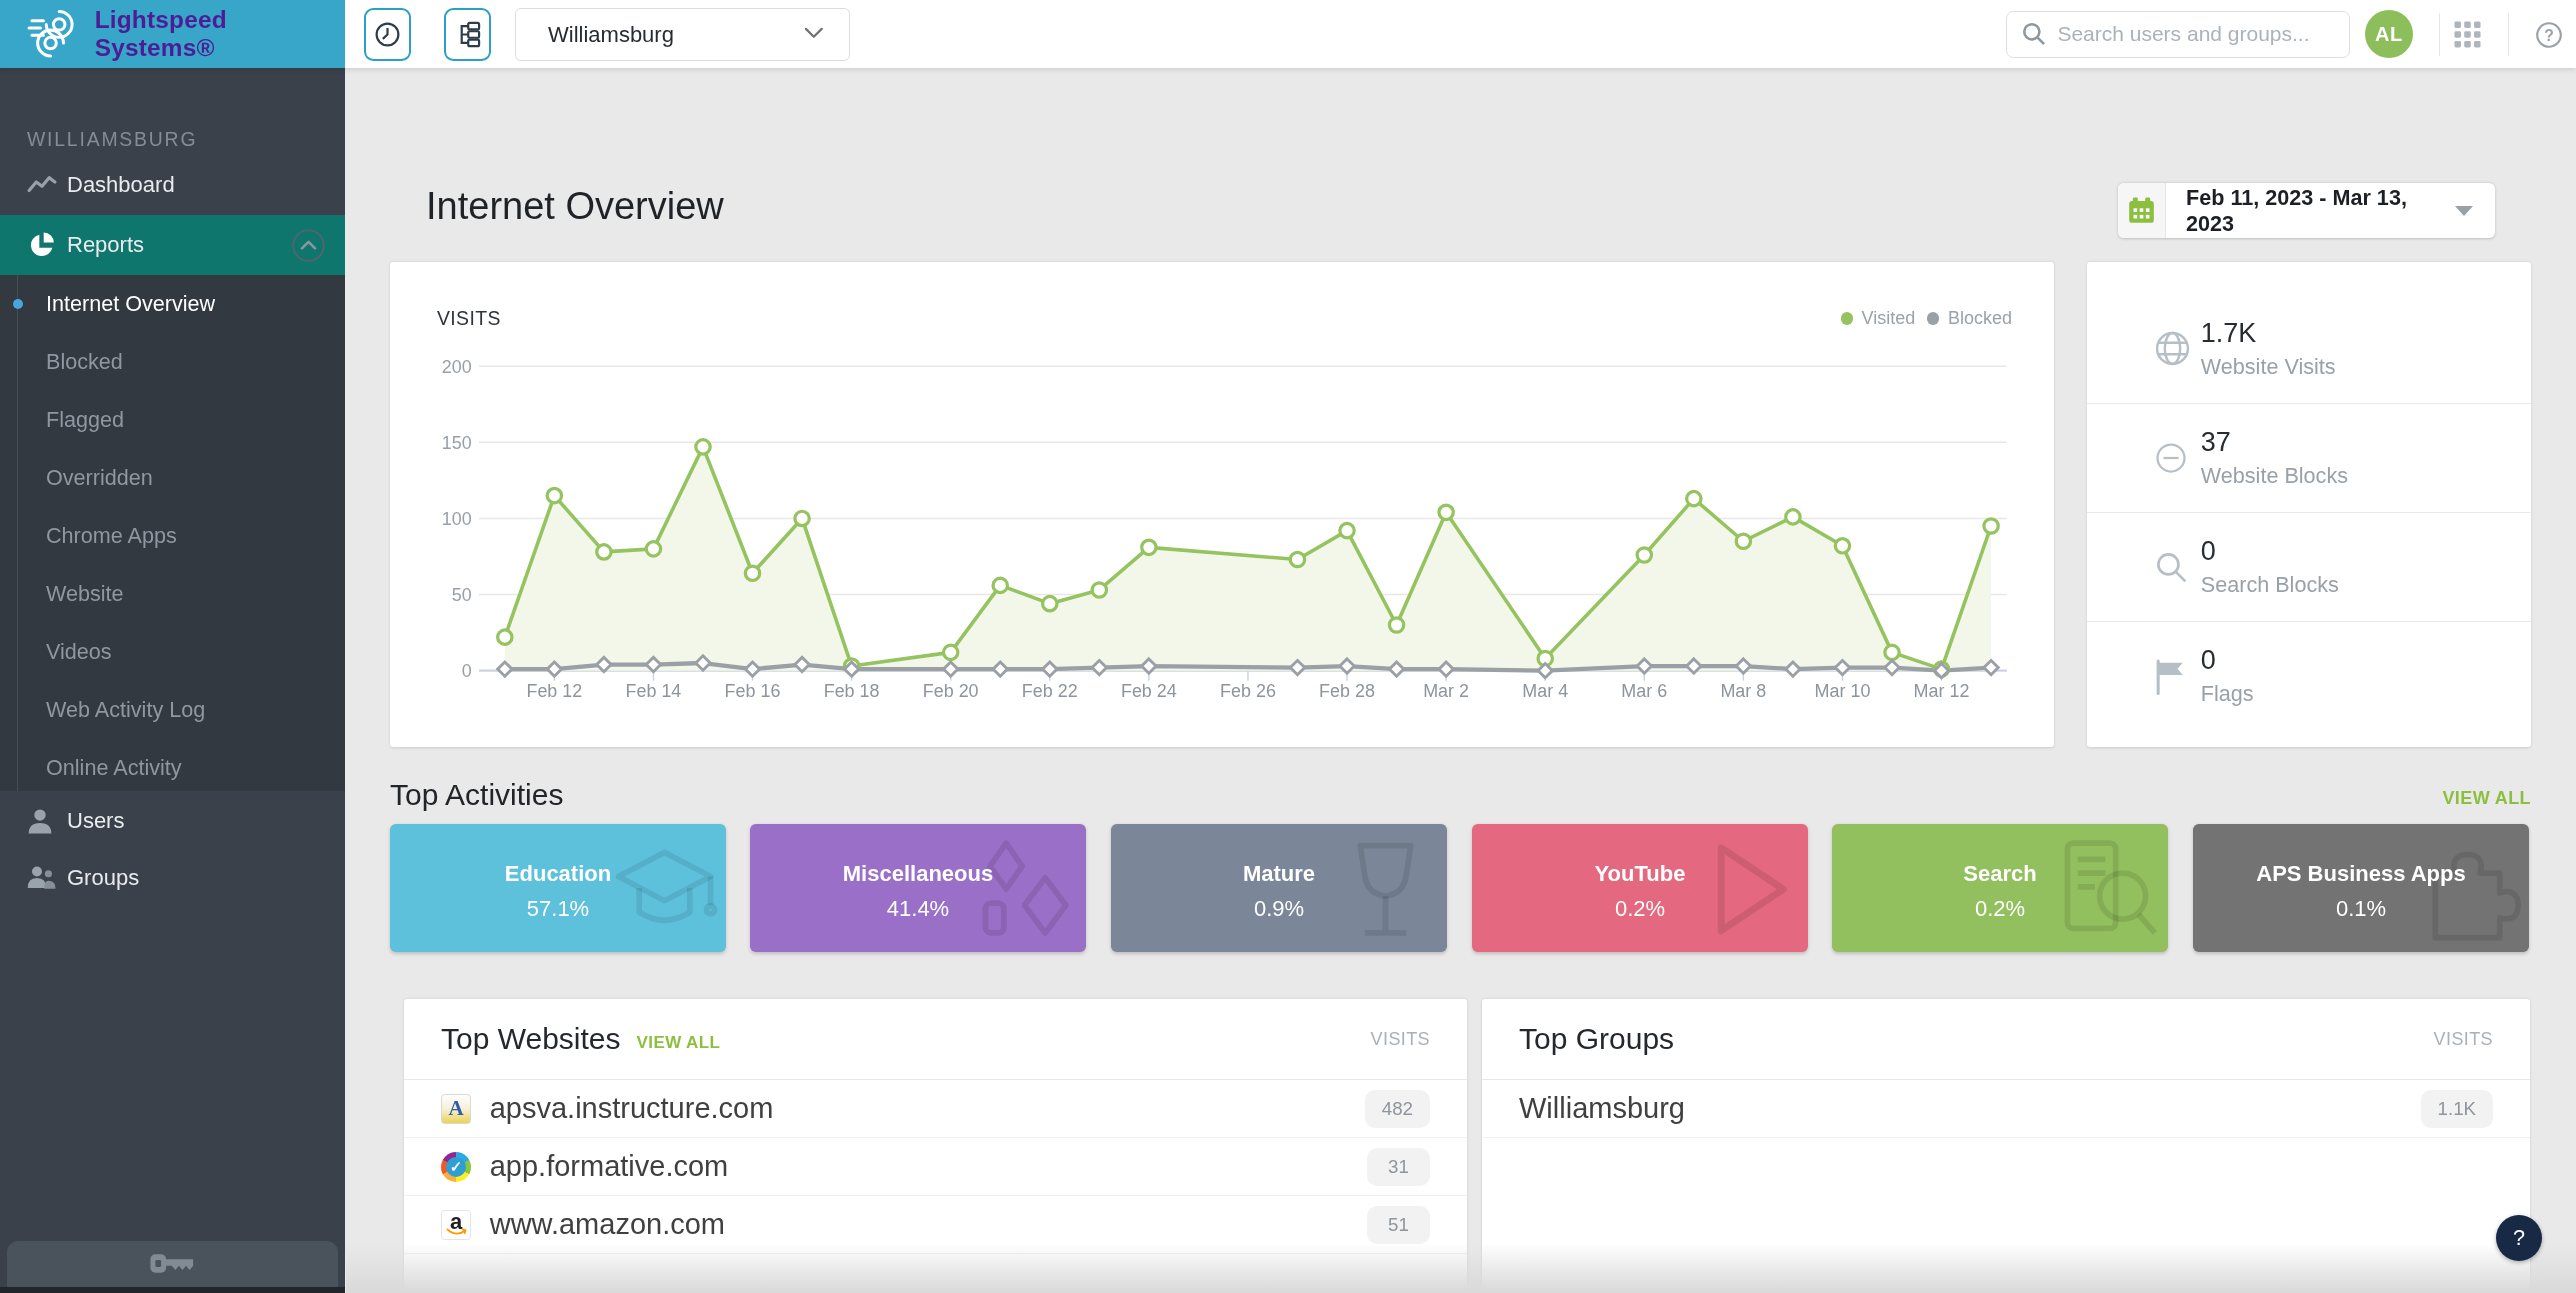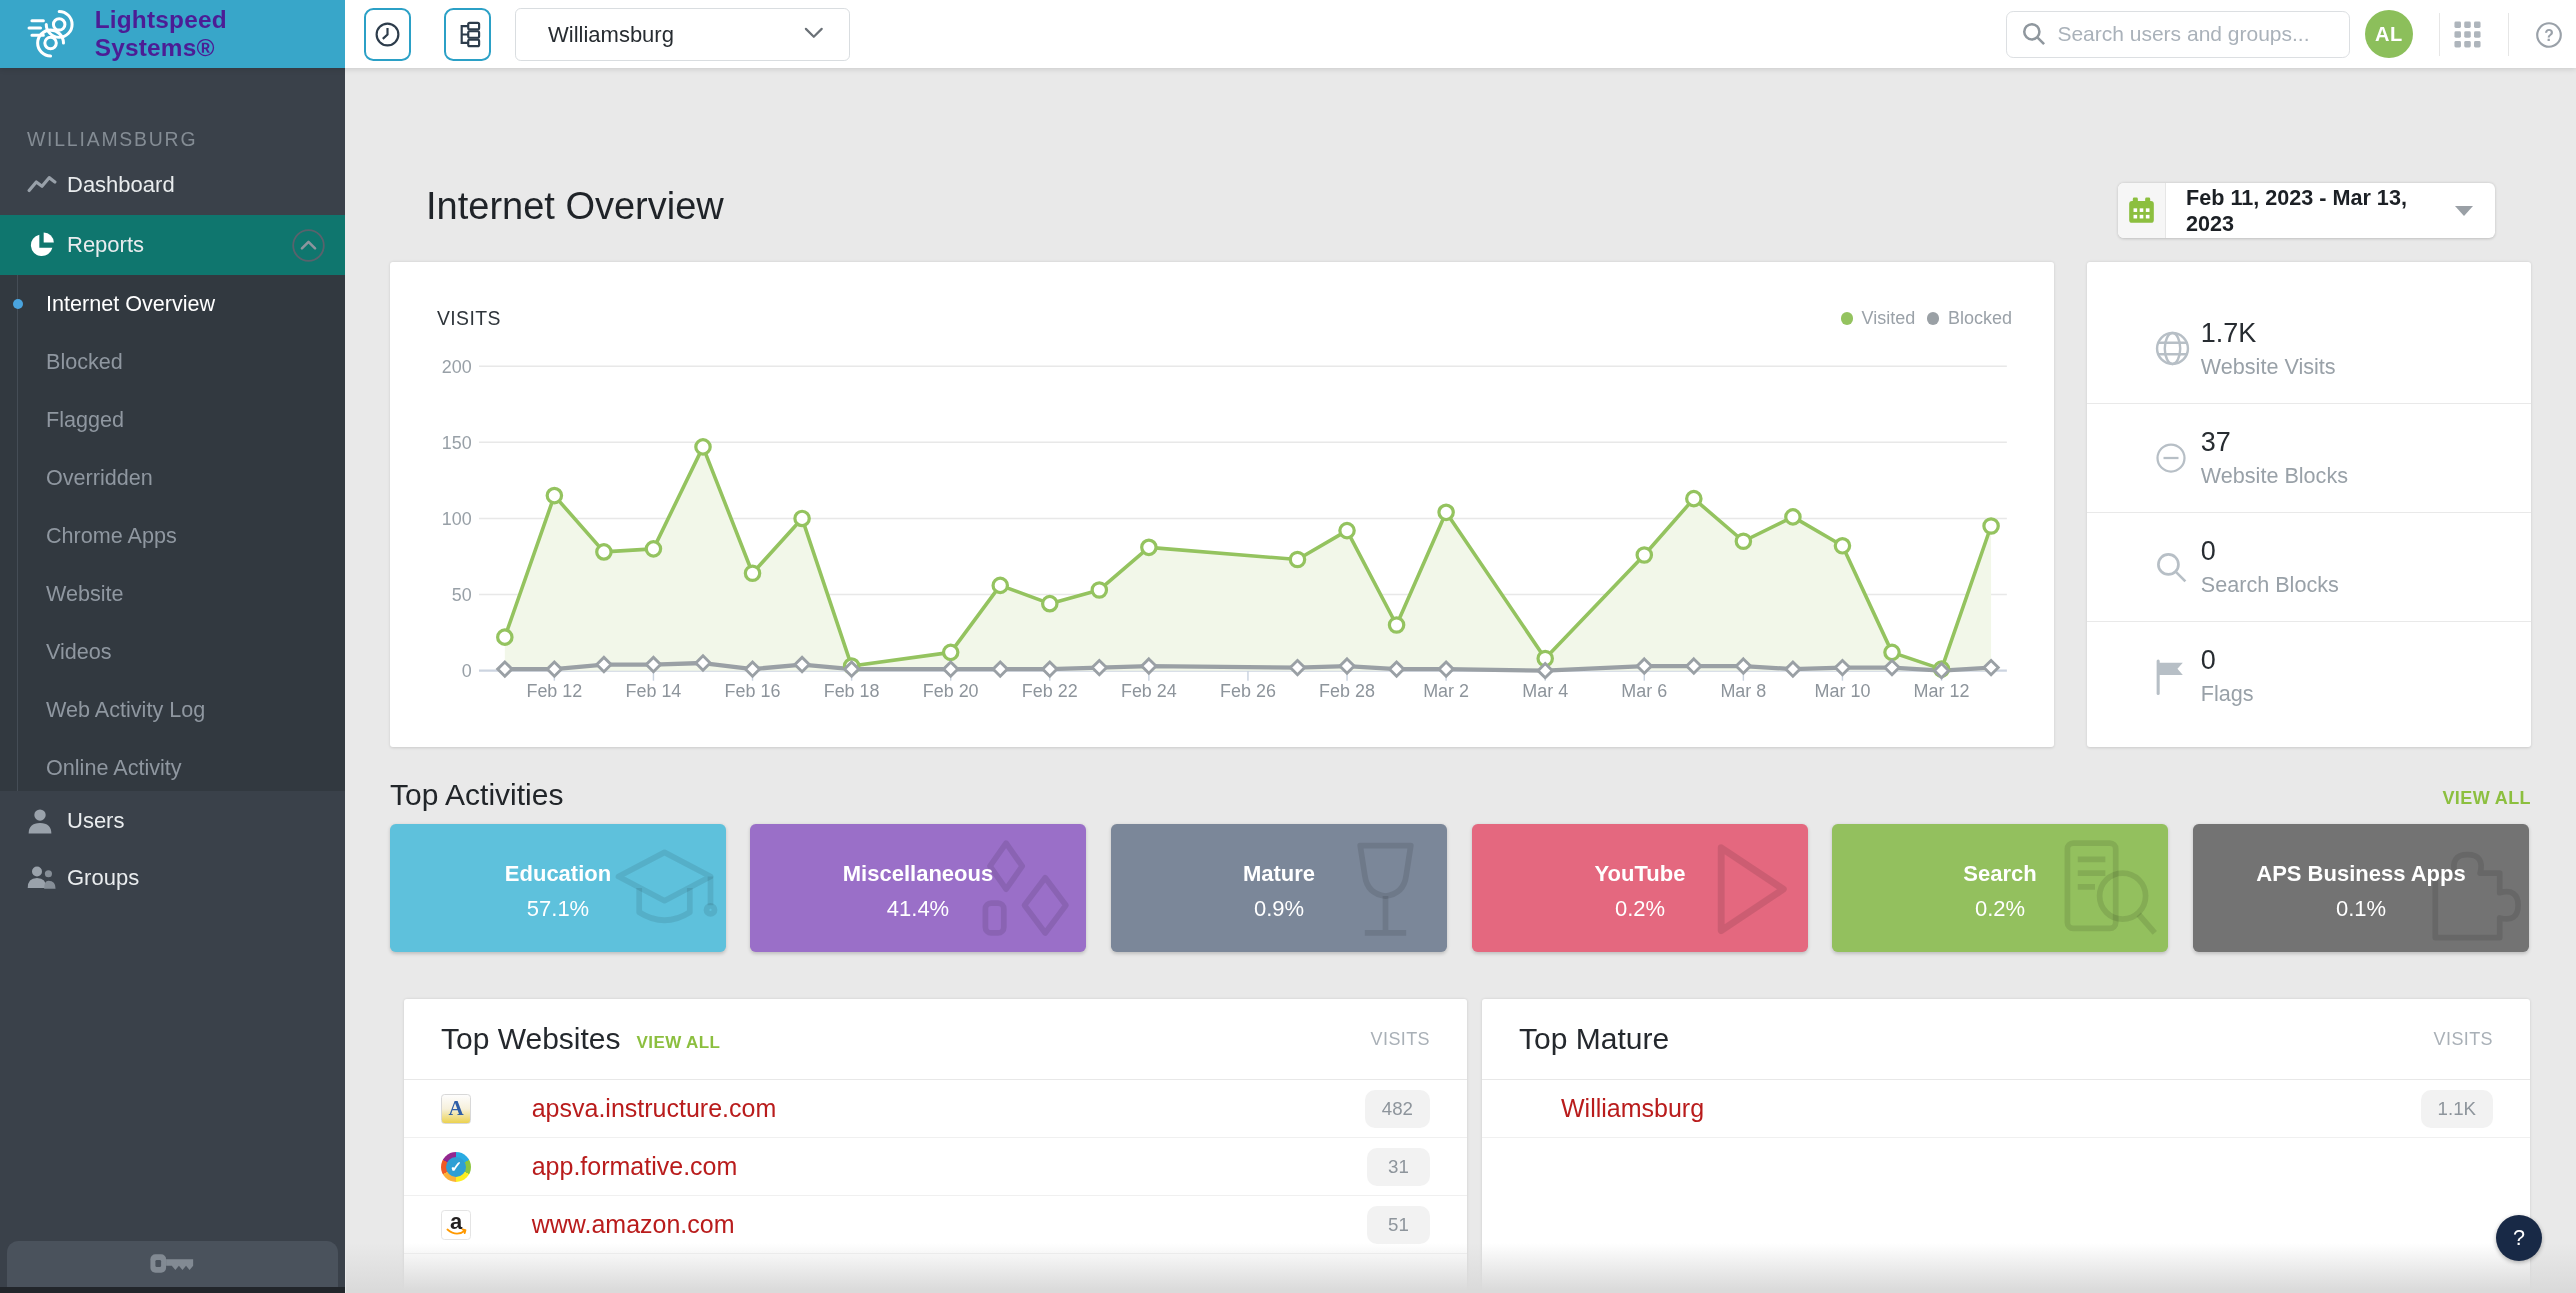--- a/index.html
+++ b/index.html
@@ -95,21 +95,21 @@
 
   .sites-card { left:404px; top:999px; width:1063px; height:309px; }
   .groups-card { left:1482px; top:999px; width:1048px; height:309px; }
   .tbl-header { height:81px; display:flex; align-items:center; padding:0 37px; border-bottom:1.4px solid #e8e8e8; }
   .tbl-title { font-size:30px; color:#24282d; }
   .tbl-viewall { margin-left:16px; font-size:17px; font-weight:bold; color:#8cbf3f; letter-spacing:0.4px;
                  margin-top:7.2px; cursor:pointer; }
   .tbl-col { margin-left:auto; font-size:18px; color:#a9b0b7; letter-spacing:0.4px; }
   .tbl-row { height:58px; display:flex; align-items:center; padding:0 37px; border-bottom:1.4px solid #f0f0f0; cursor:pointer; }
   .tbl-row .fav { flex:none; margin-right:18.7px; }
-  .tbl-row .link { font-size:25px; color:#b91c1c;margin-left:42px; }
+  .tbl-row .link { font-size:29px; color:#404040; }
   .pill { margin-left:auto; background:#f2f2f2; border-radius:10px; padding:8px 17px; min-width:63px;
           text-align:center; font-size:18.7px; color:#8e959c; }
 
   .bottom-fade { position:absolute; left:346px; right:0; bottom:0; height:50px; z-index:20;
                  background:linear-gradient(to bottom, rgba(229,229,229,0), #dadada 95%); pointer-events:none; }
   .fab { position:absolute; left:2496px; top:1215px; width:46px; height:46px; border-radius:50%;
          background:#182946; color:#fff; font-size:21.6px; display:flex; align-items:center;
          justify-content:center; box-shadow:0 1.4px 4.3px rgba(0,0,0,0.3); z-index:50; cursor:pointer; }
 </style>
 </head>
@@ -563,21 +563,21 @@
           </div>
         </span>
         <span class="link">www.amazon.com</span>
         <span class="pill">51</span>
       </div>
     </div>
 </div>
 
 <div class="card groups-card">
   <div class="tbl-header">
-    <span class="tbl-title">Top Mature</span>
+    <span class="tbl-title">Top Groups</span>
     <span class="tbl-col">VISITS</span>
   </div>
   <div id="group-rows">
       <div class="tbl-row">
         <span class="link">Williamsburg</span>
         <span class="pill">1.1K</span>
       </div>
     </div>
 </div>
 

